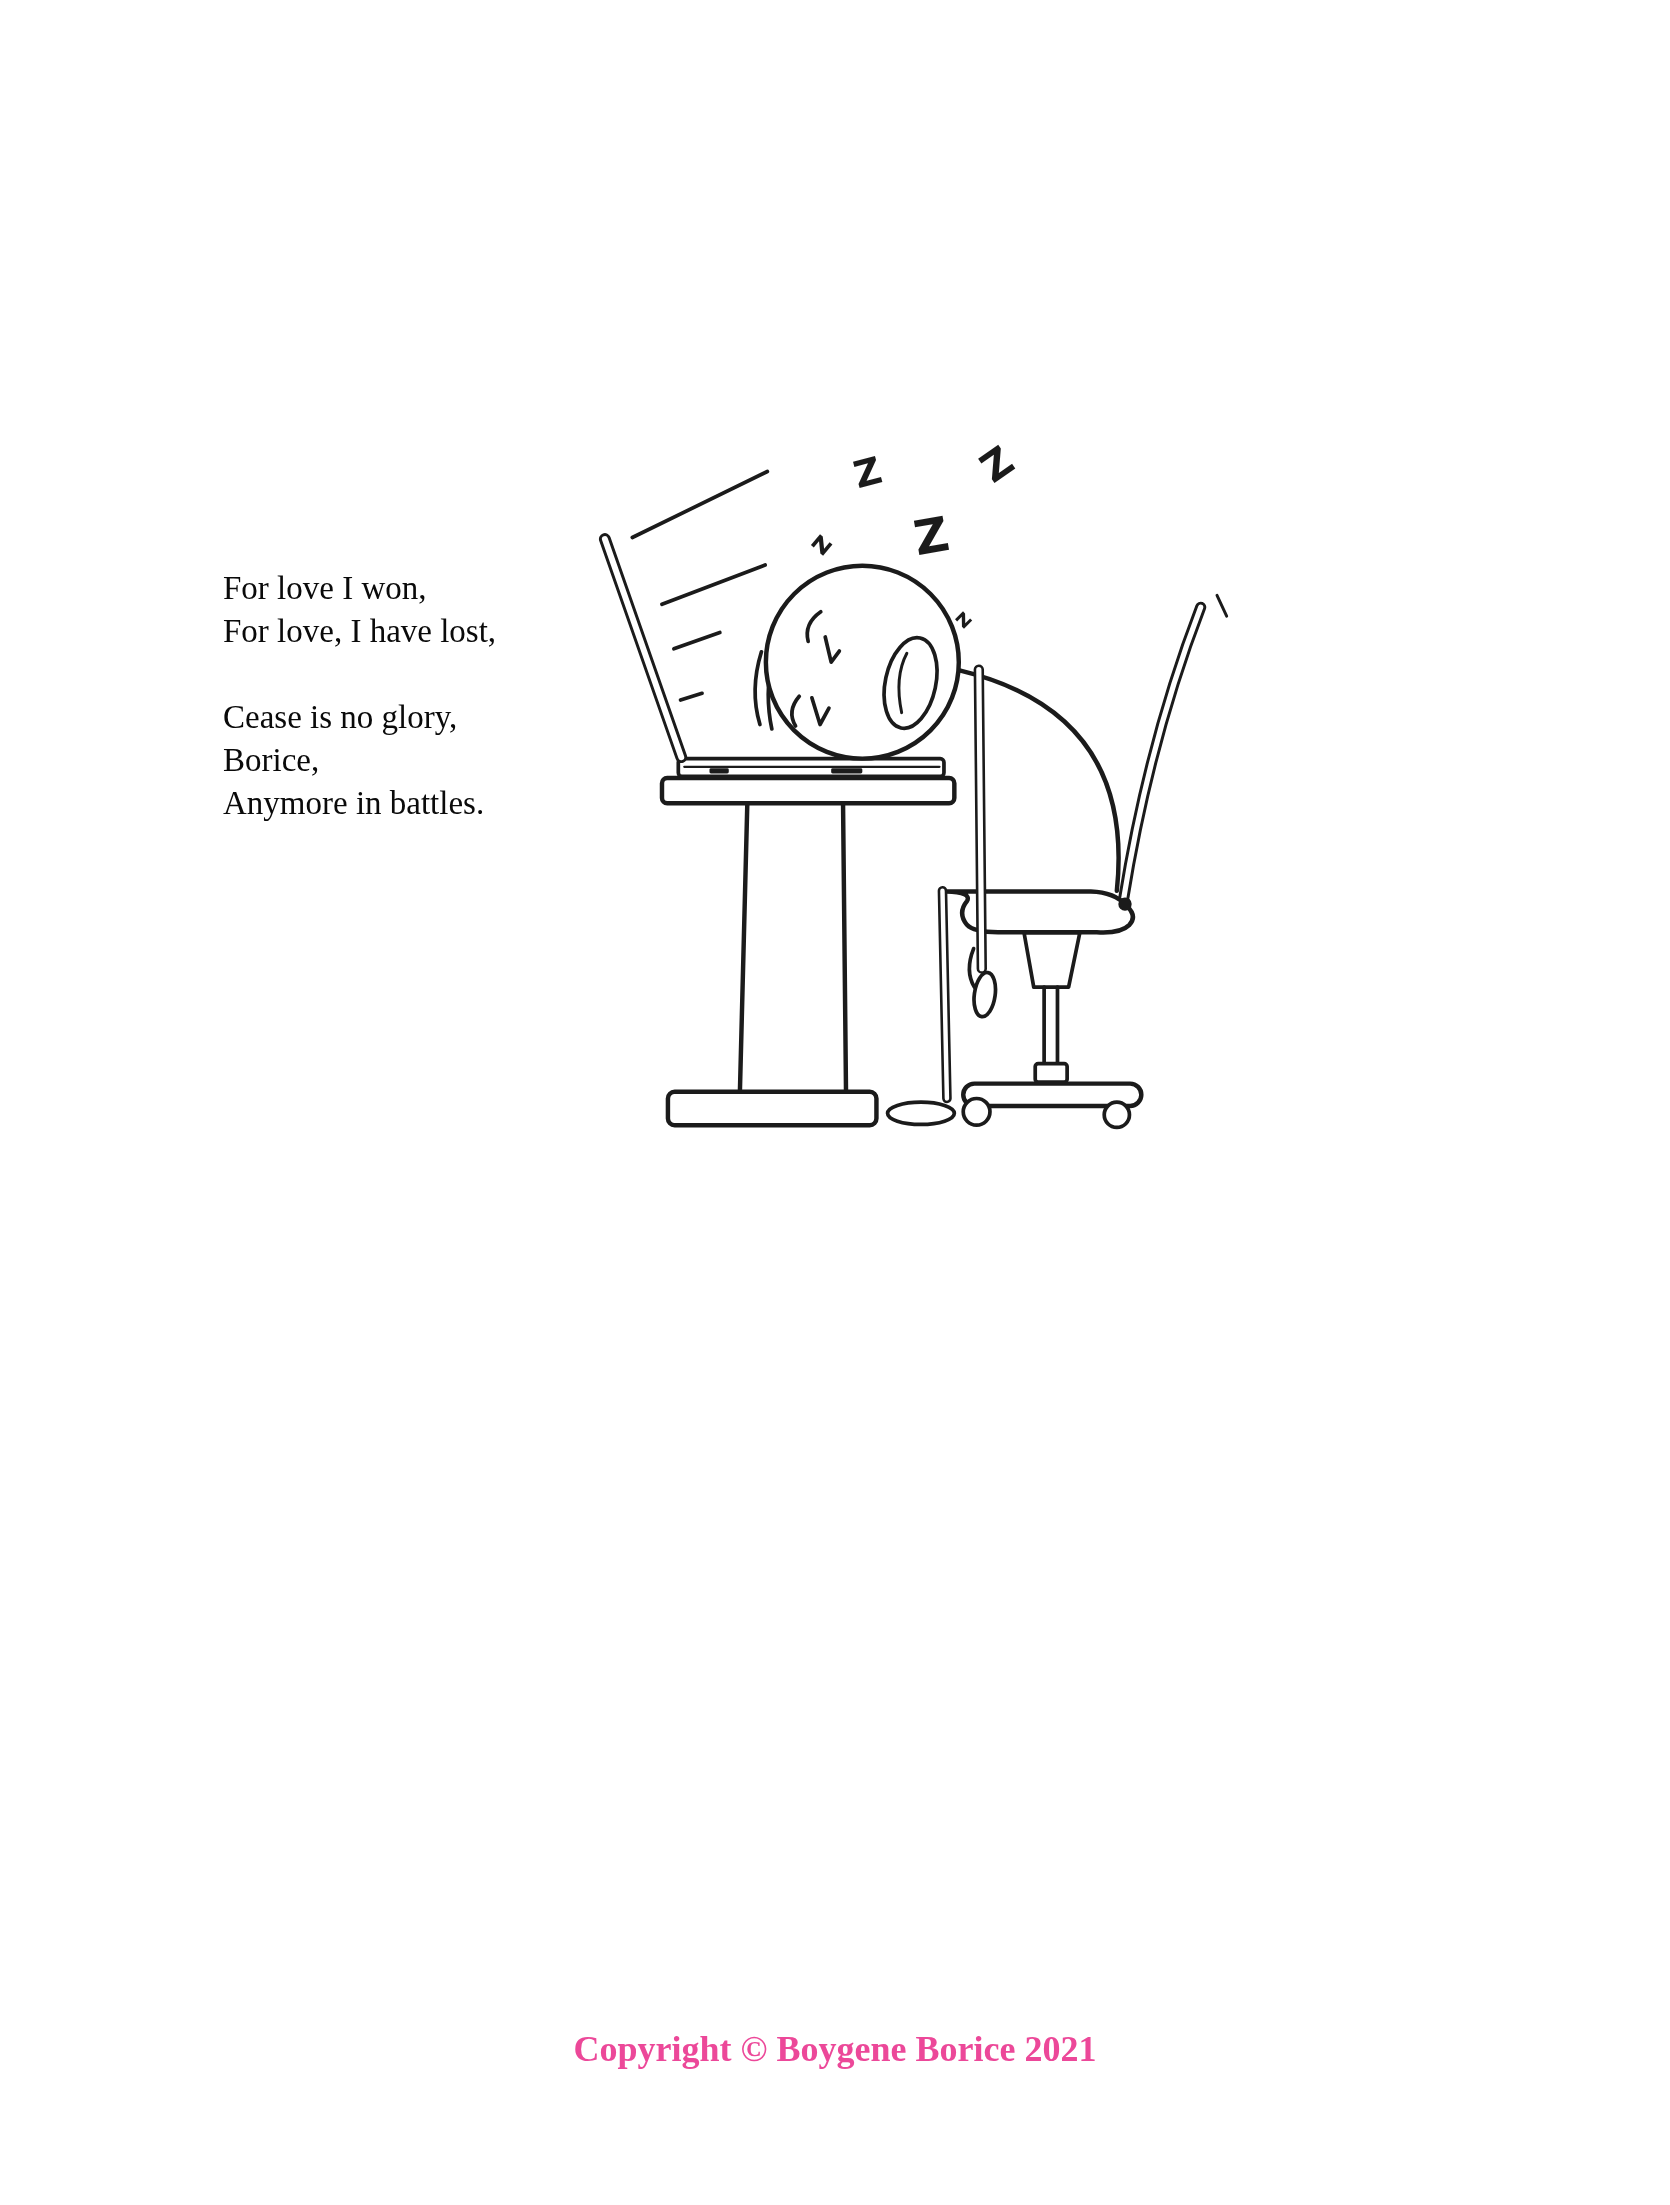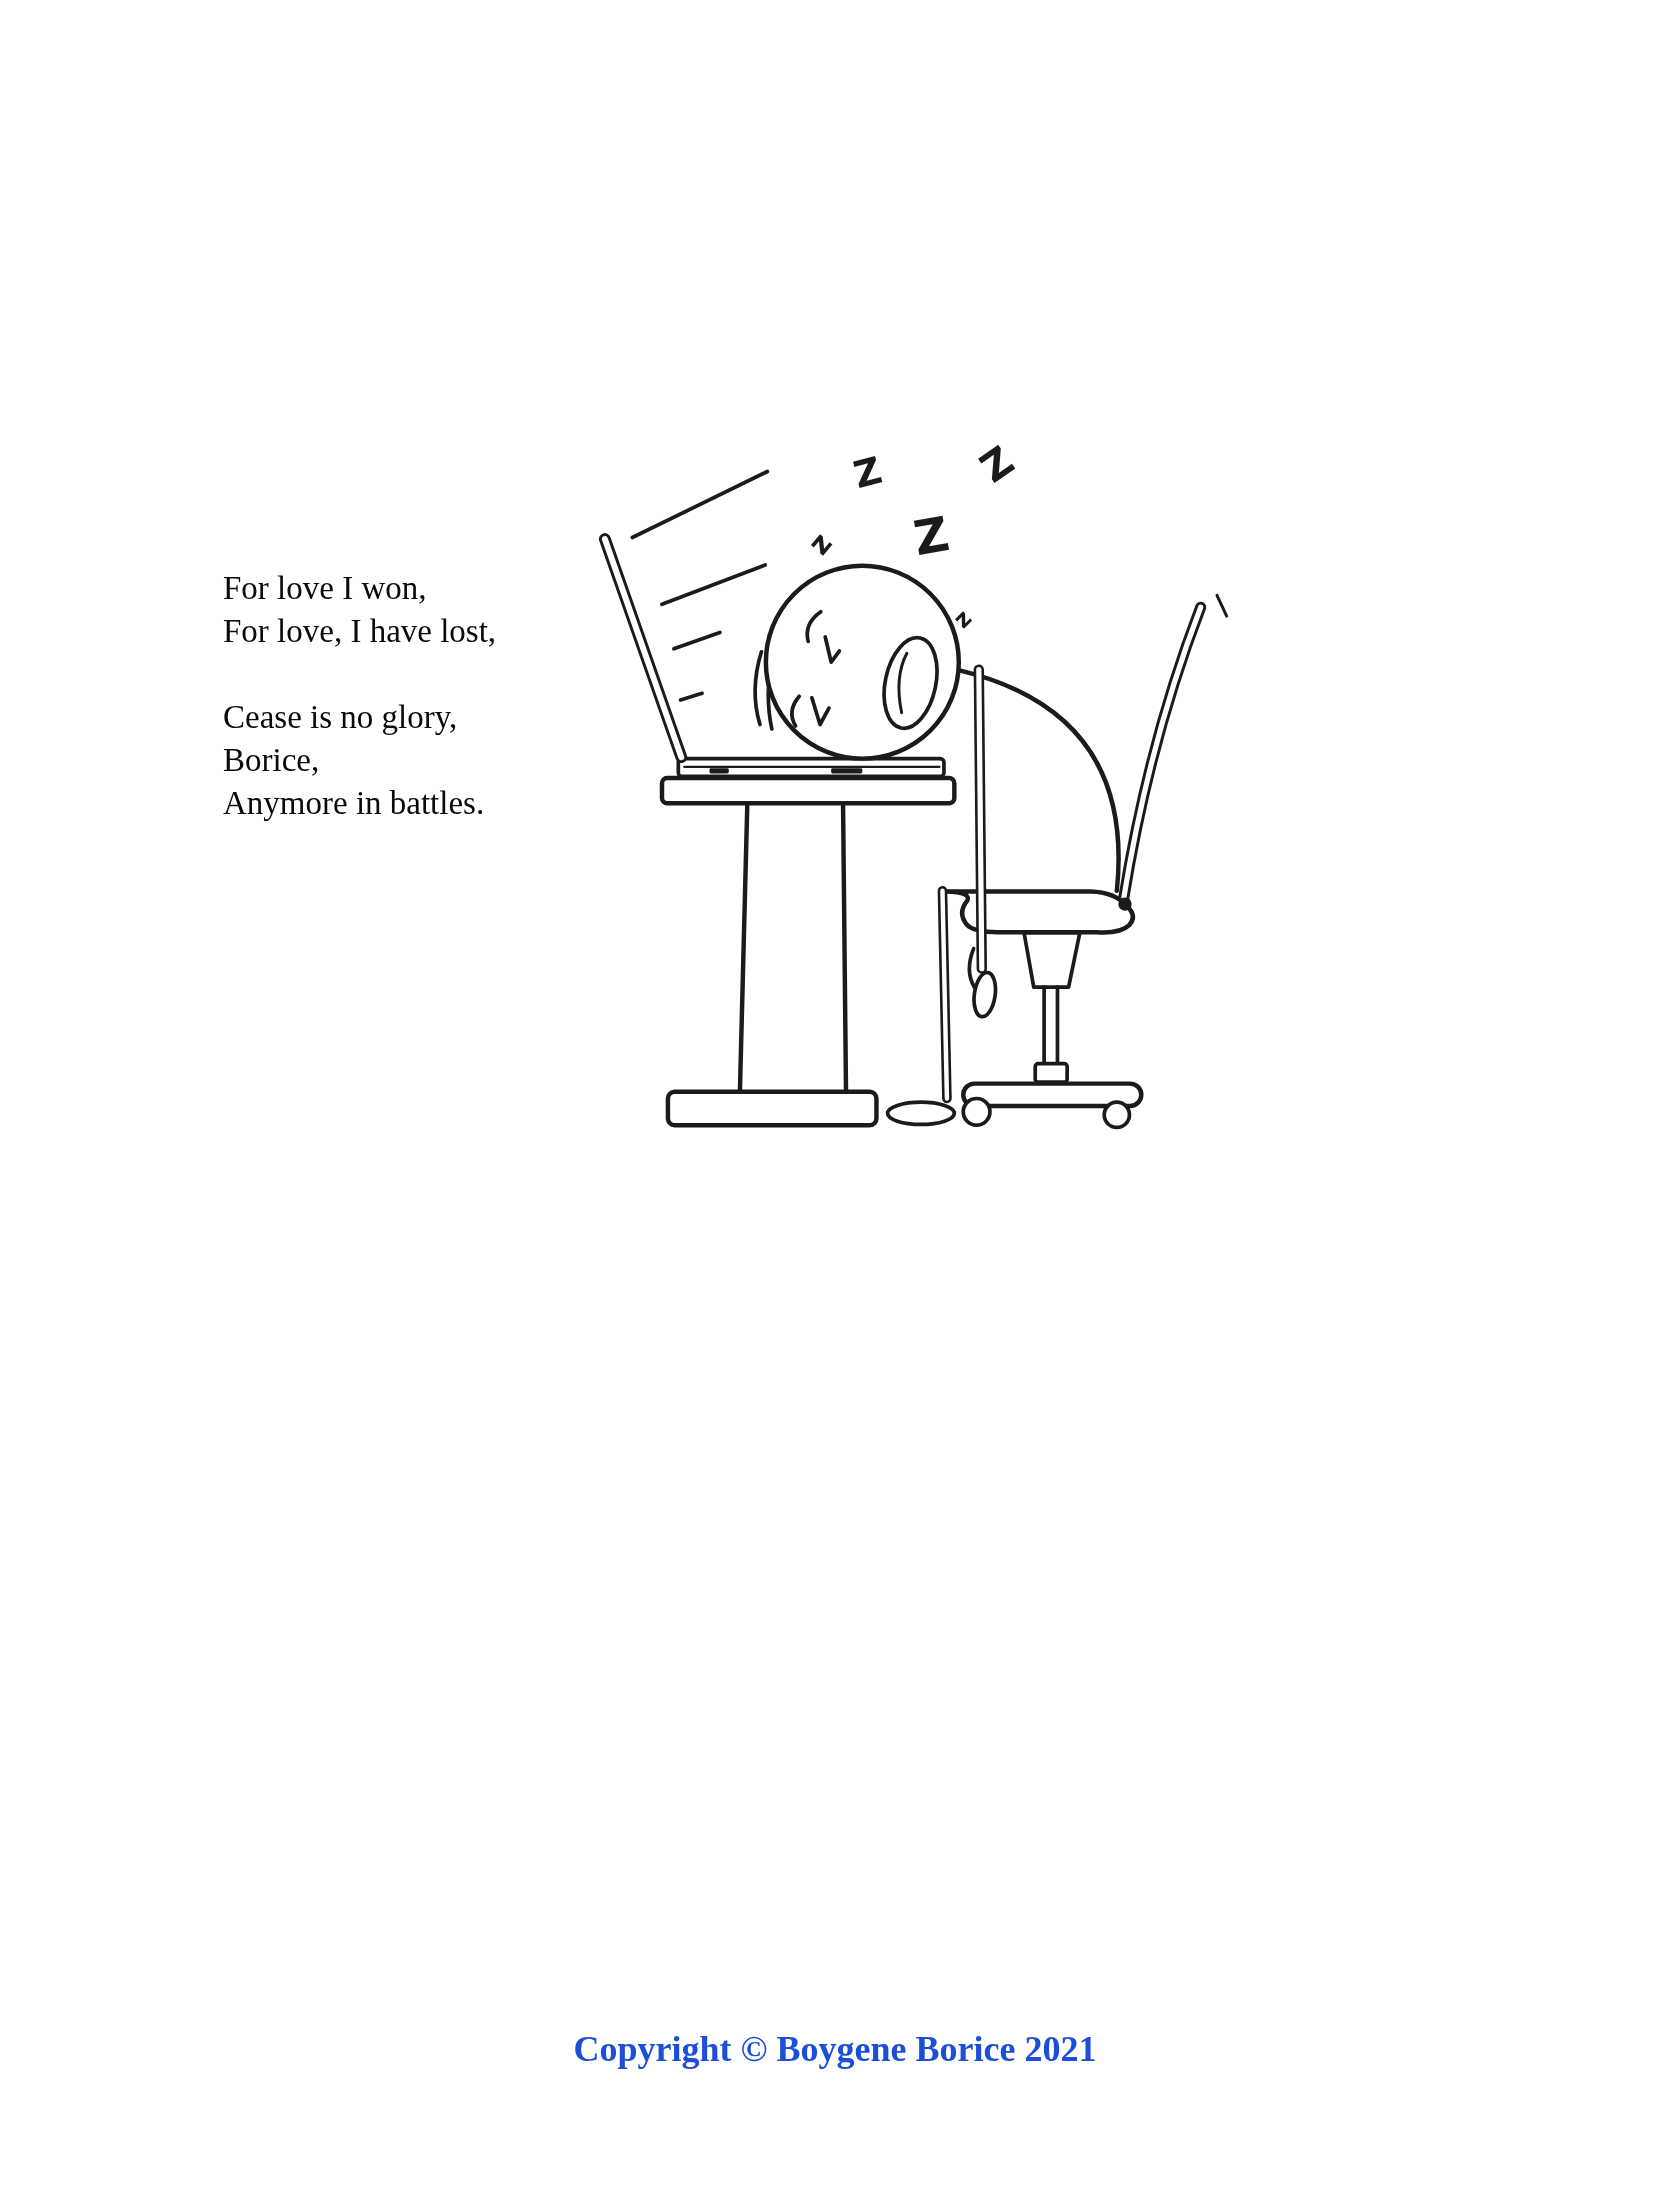--- a/index.html
+++ b/index.html
@@ -36,21 +36,21 @@
   .illustration .ink{fill:#1b1b1b;stroke:none;}
   .illustration text{
     font-family:"DejaVu Sans",sans-serif;
     font-weight:bold;fill:#1b1b1b;
   }
   .footer{
     position:absolute;left:0;top:2028px;width:100%;
     text-align:center;
     font-family:"Liberation Serif",serif;
     font-weight:700;font-size:36px;
-    color:#1d4ed8;
+    color:#ec4899;
   }
 </style>
 </head>
 <body>
 
 <div class="page">
 
 
   <div class="poem">
     <div class="stanza">

